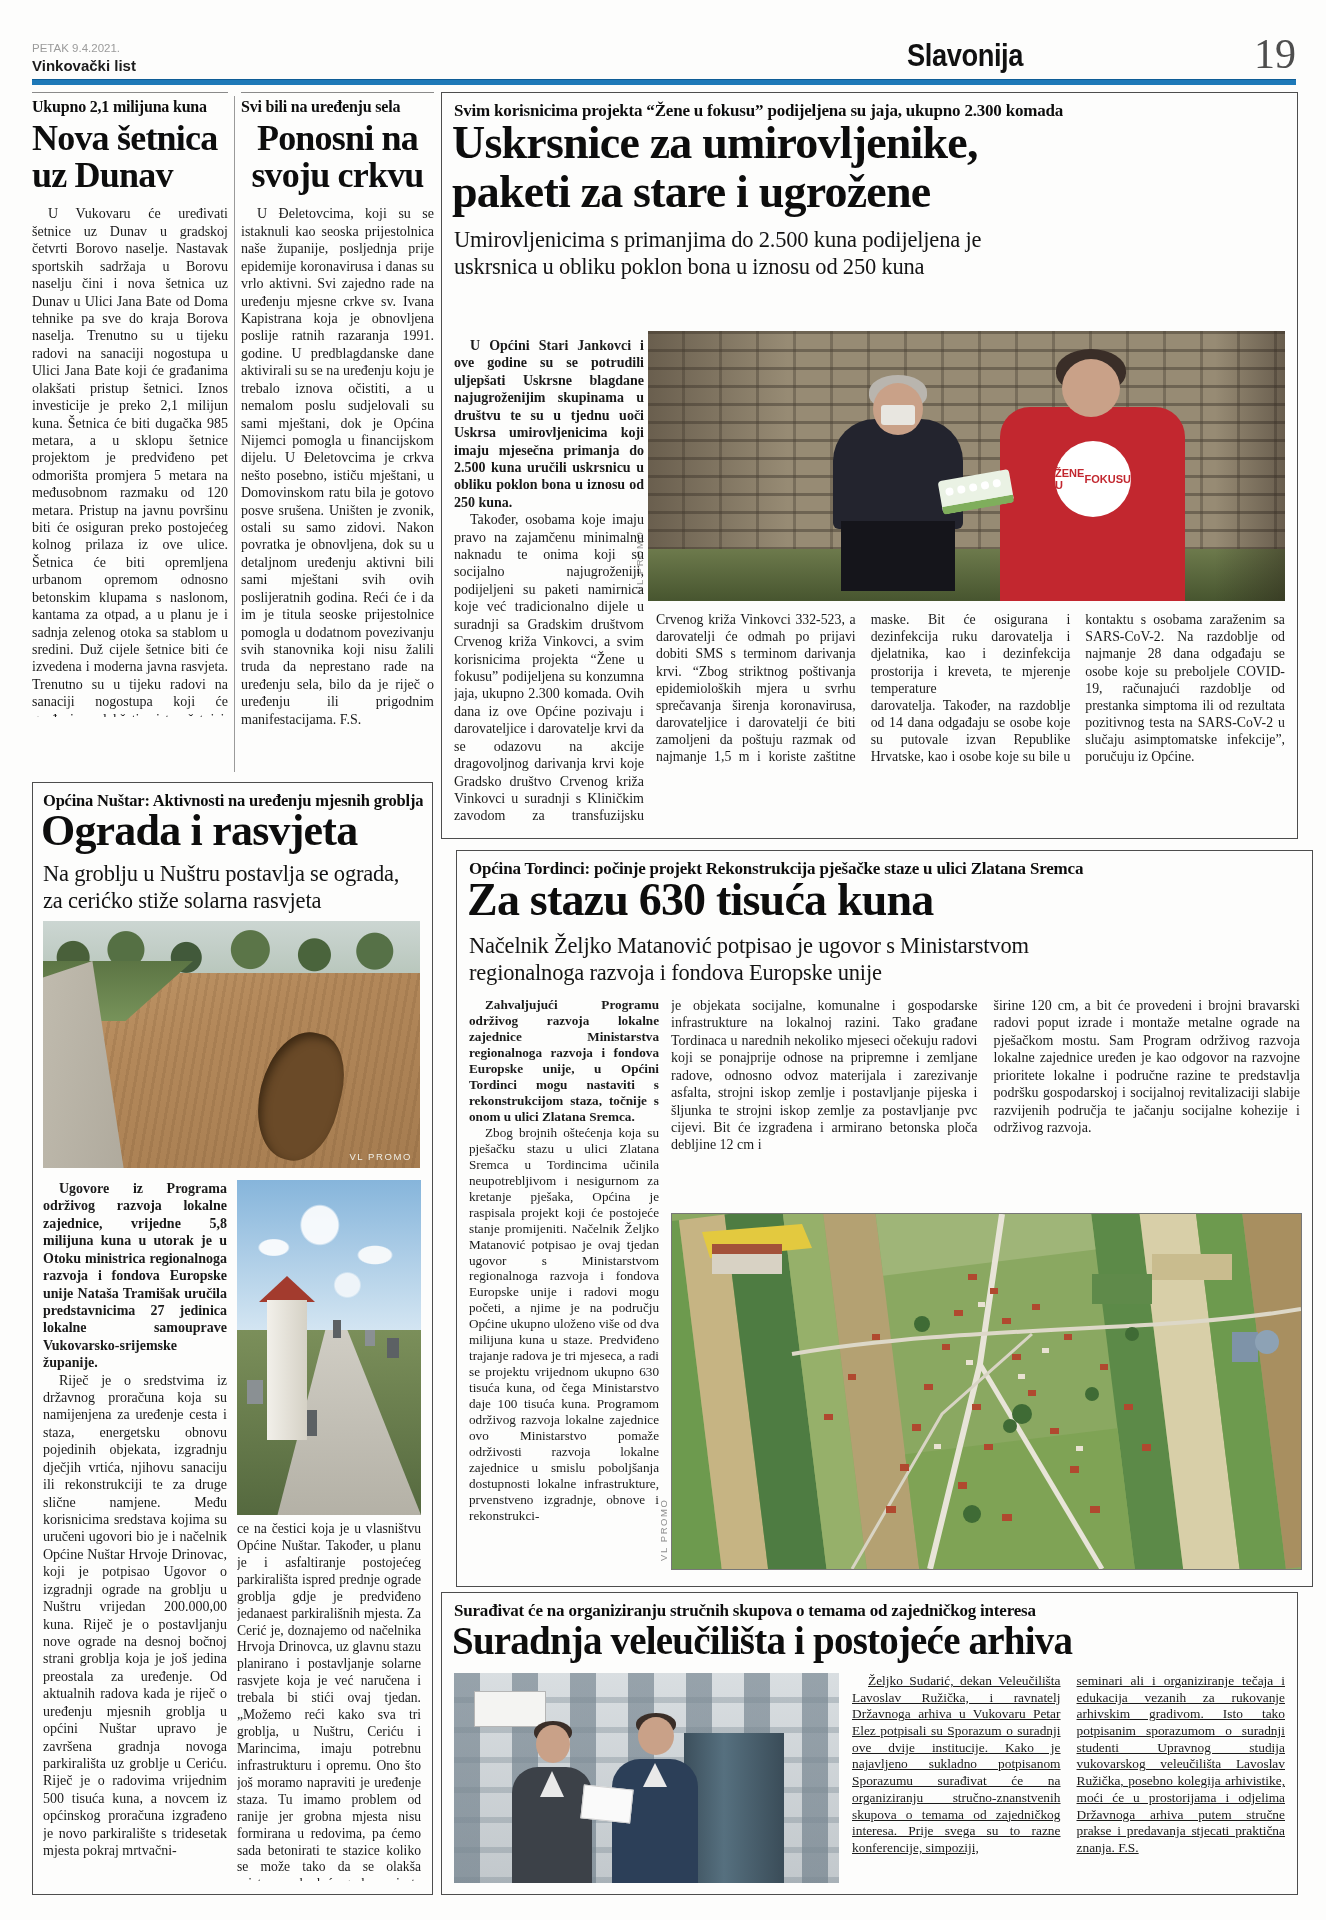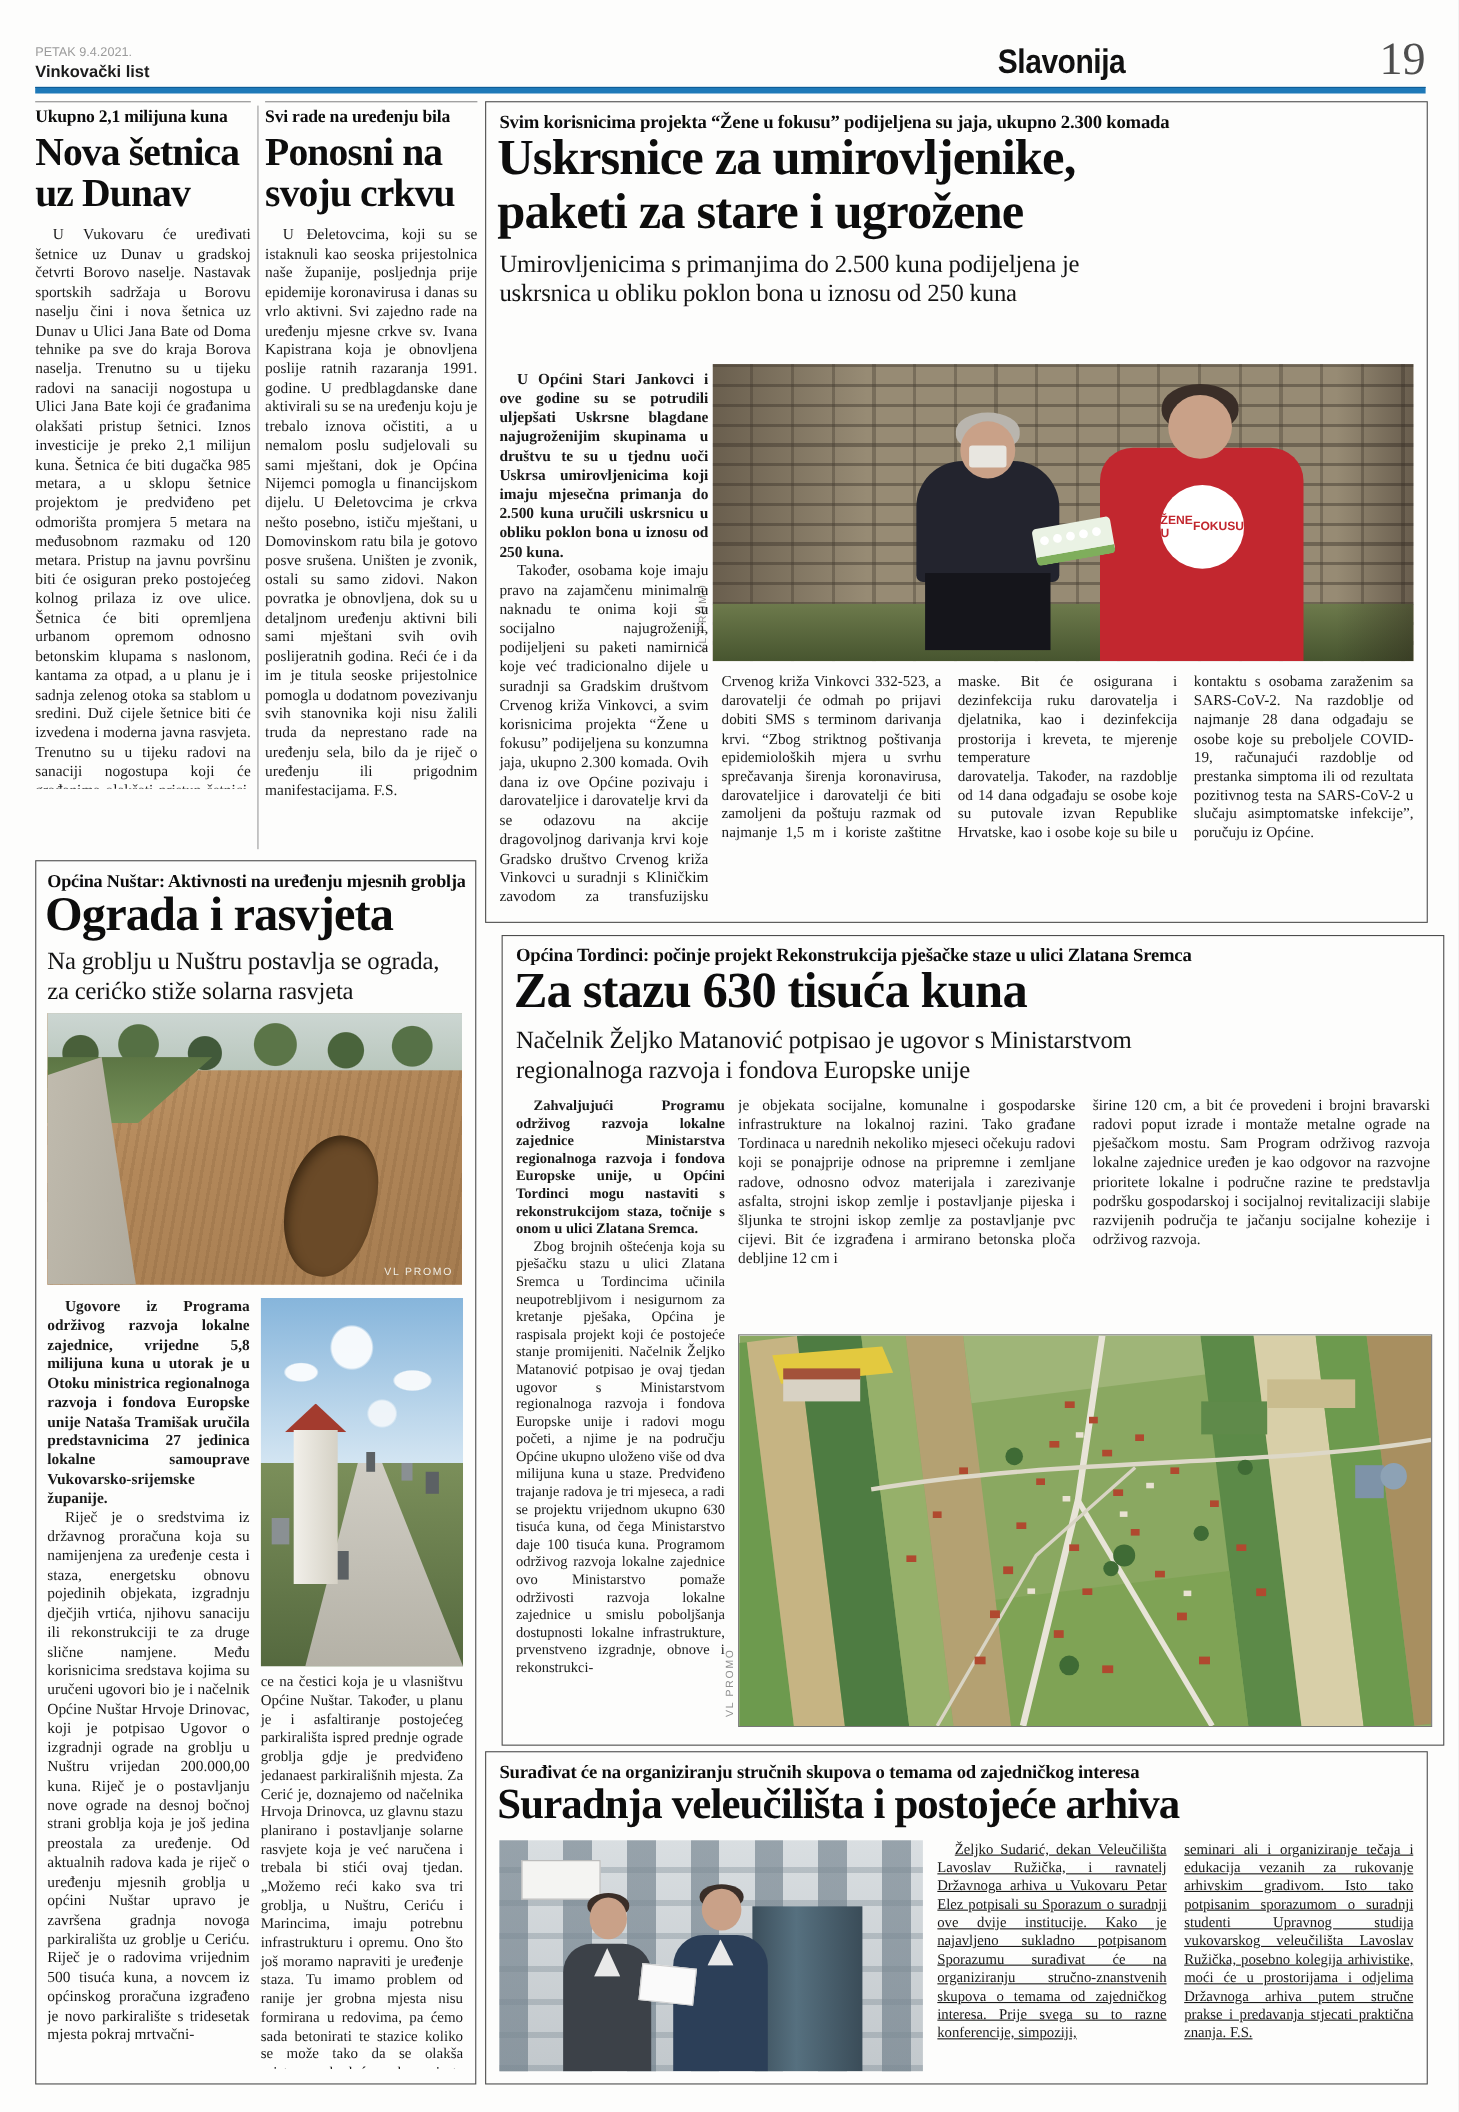--- a/index.html
+++ b/index.html
@@ -110,22 +110,22 @@
       <div>uz Dunav</div>
     </div>
     <div class="body-text" style="height:512px;margin-top:12px;">
       <p>U Vukovaru će uređivati šetnice uz Dunav u gradskoj četvrti Borovo naselje. Nastavak sportskih sadržaja u Borovu naselju čini i nova šetnica uz Dunav u Ulici Jana Bate od Doma tehnike pa sve do kraja Borova naselja. Trenutno su u tijeku radovi na sanaciji nogostupa u Ulici Jana Bate koji će građanima olakšati pristup šetnici. Iznos investicije je preko 2,1 milijun kuna. Šetnica će biti dugačka 985 metara, a u sklopu šetnice projektom je predviđeno pet odmorišta promjera 5 metara na međusobnom razmaku od 120 metara. Pristup na javnu površinu biti će osiguran preko postojećeg kolnog prilaza iz ove ulice. Šetnica će biti opremljena urbanom opremom odnosno betonskim klupama s naslonom, kantama za otpad, a u planu je i sadnja zelenog otoka sa stablom u sredini. Duž cijele šetnice biti će izvedena i moderna javna rasvjeta. Trenutno su u tijeku radovi na sanaciji nogostupa koji će građanima olakšati pristup šetnici. F.S.</p>
     </div>
   </section>
 
   <div class="abs vrule" style="left:234px;top:96px;height:676px;"></div>
 
   <section class="abs hairline" style="left:241px;top:92px;width:193px;">
-    <div class="kicker" style="margin-top:5px;font-size:16px;">Svi rade na uređenju bila</div>
-    <div class="hl" style="font-size:36px;margin-top:4px;">
+    <div class="kicker" style="margin-top:5px;font-size:16px;">Svi bili na uređenju sela</div>
+    <div class="hl" style="font-size:36px;margin-top:4px;text-align:center;">
       <div>Ponosni na</div>
       <div>svoju crkvu</div>
     </div>
     <div class="body-text" style="height:580px;margin-top:12px;">
       <p>U Đeletovcima, koji su se istaknuli kao seoska prijestolnica naše županije, posljednja prije epidemije koronavirusa i danas su vrlo aktivni. Svi zajedno rade na uređenju mjesne crkve sv. Ivana Kapistrana koja je obnovljena poslije ratnih razaranja 1991. godine. U predblagdanske dane aktivirali su se na uređenju koju je trebalo iznova očistiti, a u nemalom poslu sudjelovali su sami mještani, dok je Općina Nijemci pomogla u financijskom dijelu. U Đeletovcima je crkva nešto posebno, ističu mještani, u Domovinskom ratu bila je gotovo posve srušena. Uništen je zvonik, ostali su samo zidovi. Nakon povratka je obnovljena, dok su u detaljnom uređenju aktivni bili sami mještani svih ovih poslijeratnih godina. Reći će i da im je titula seoske prijestolnice pomogla u dodatnom povezivanju svih stanovnika koji nisu žalili truda da neprestano rade na uređenju sela, bilo da je riječ o uređenju ili prigodnim manifestacijama. F.S.</p>
     </div>
   </section>
 
   <section class="abs box" style="left:441px;top:92px;width:855px;height:745px;">
     <div class="abs kicker" style="left:12px;top:8px;width:830px;">Svim korisnicima projekta “Žene u fokusu” podijeljena su jaja, ukupno 2.300 komada</div>

